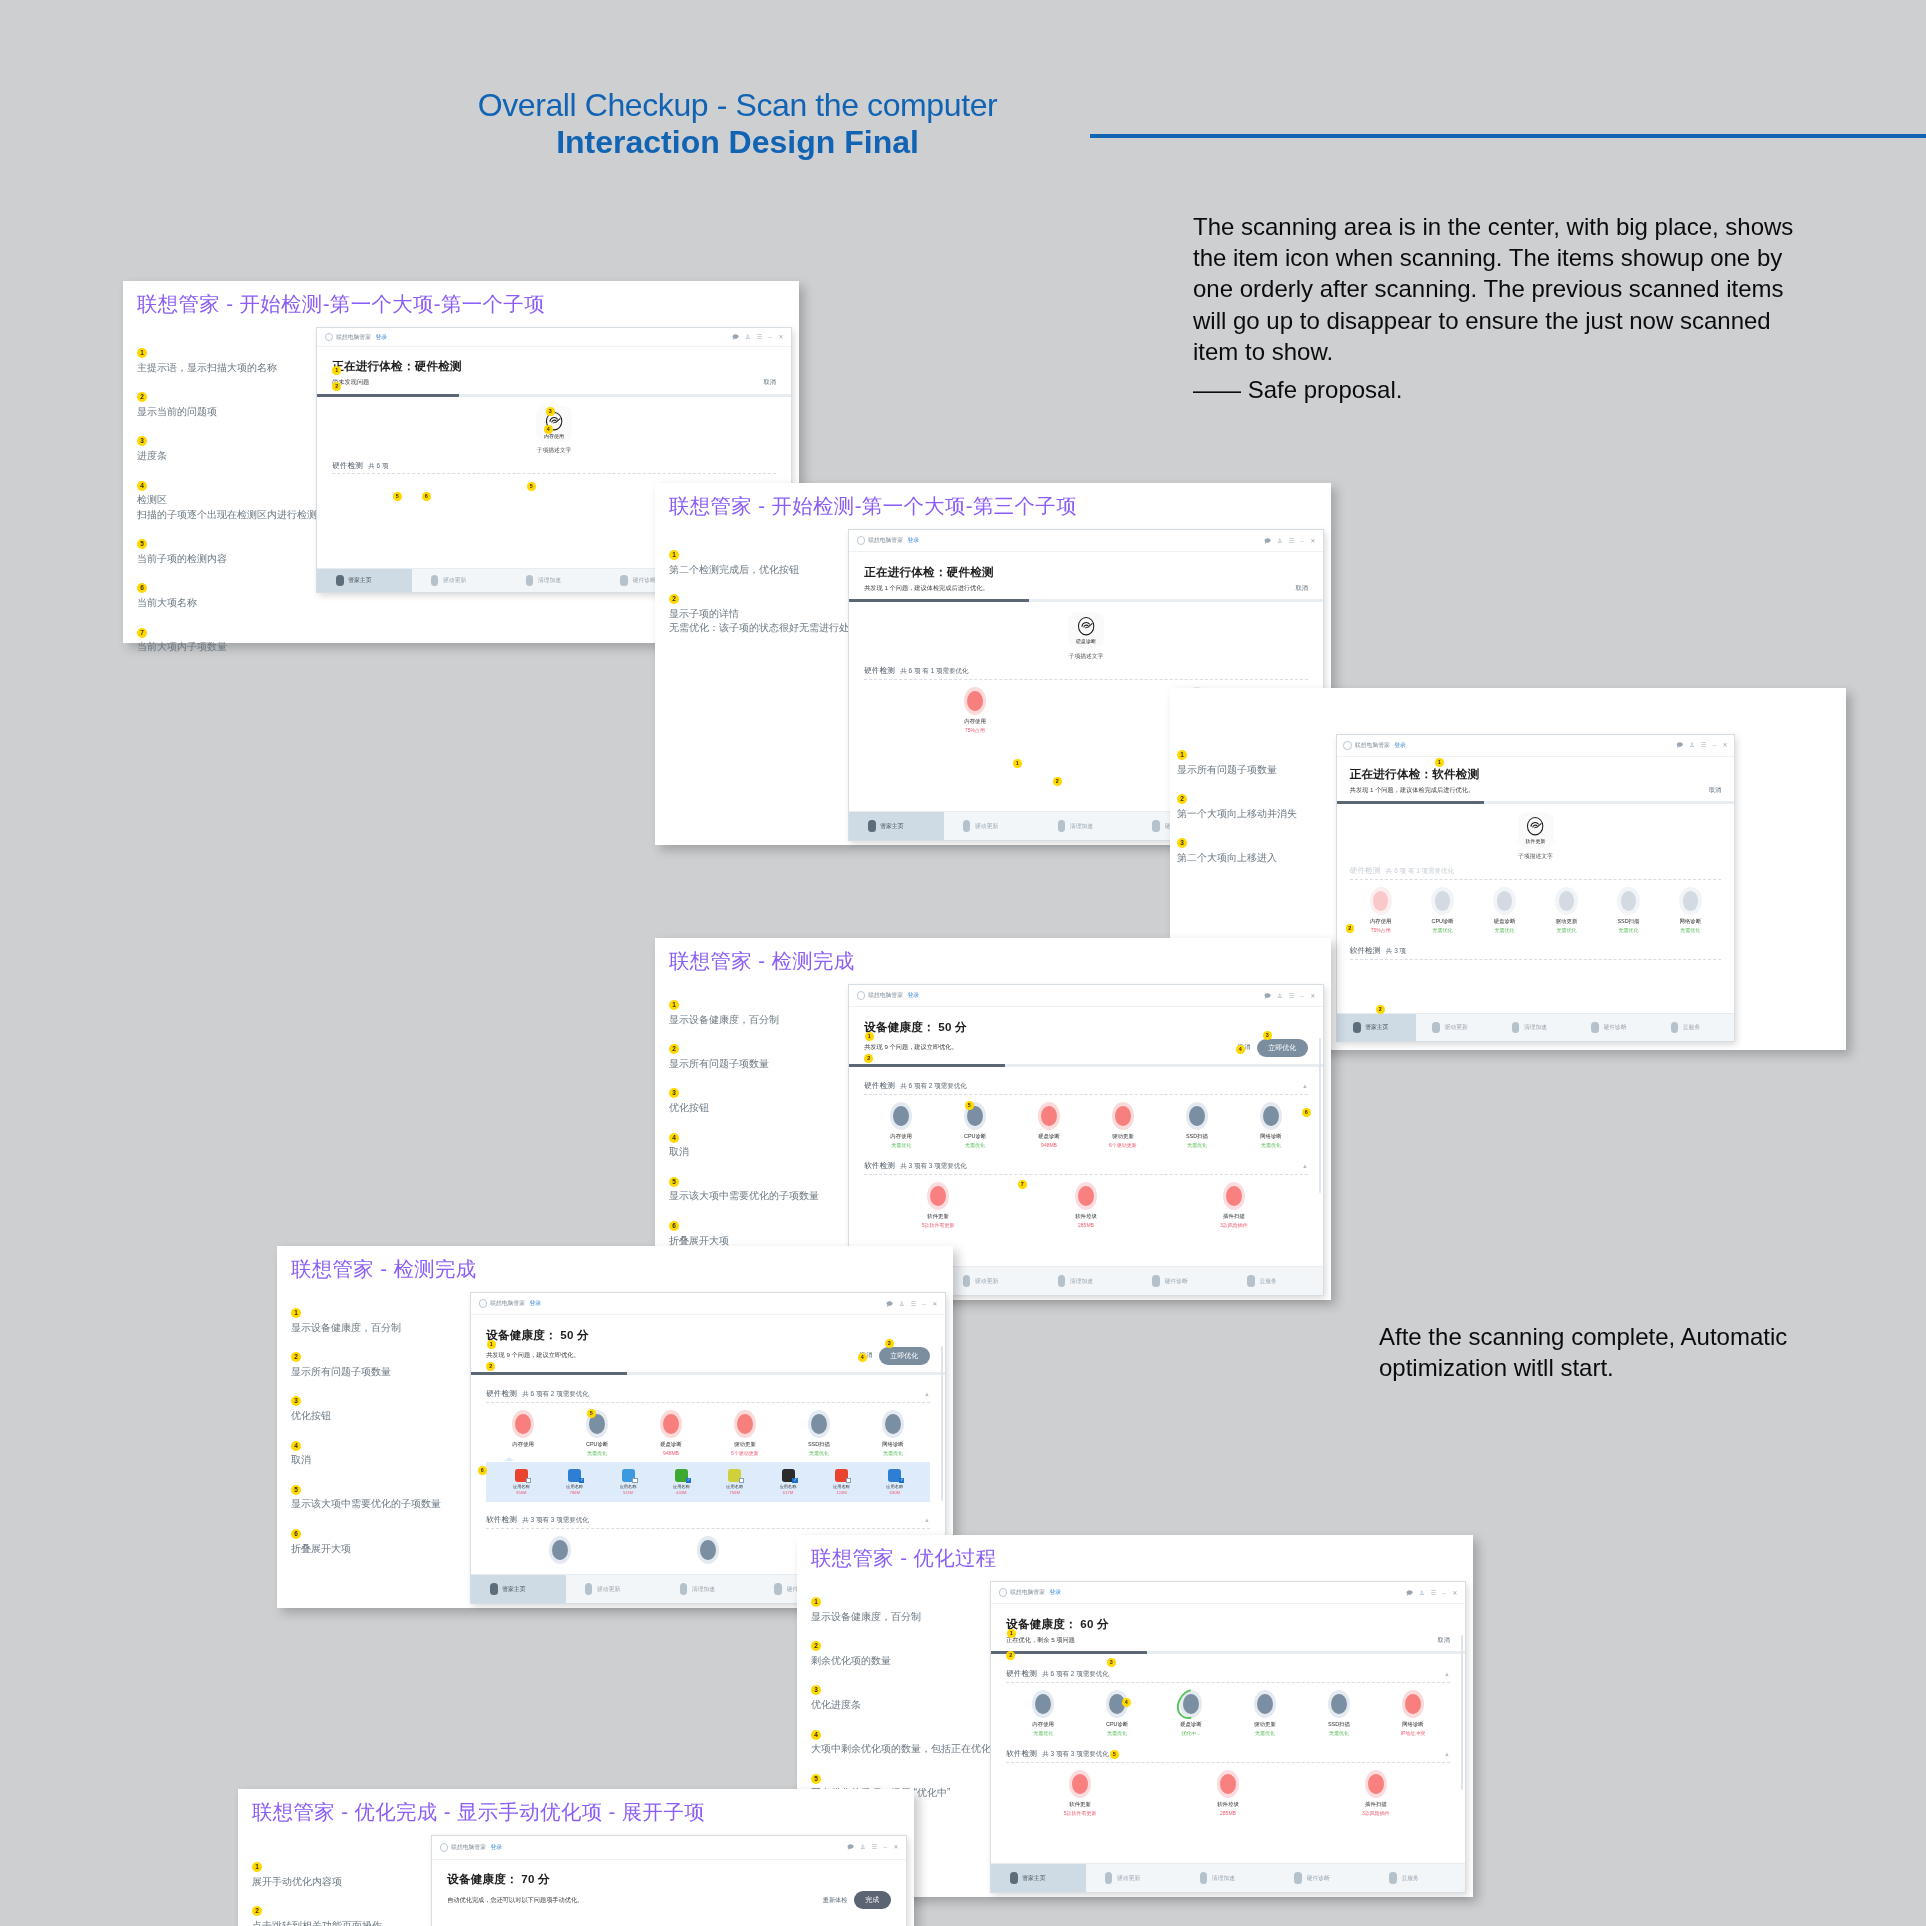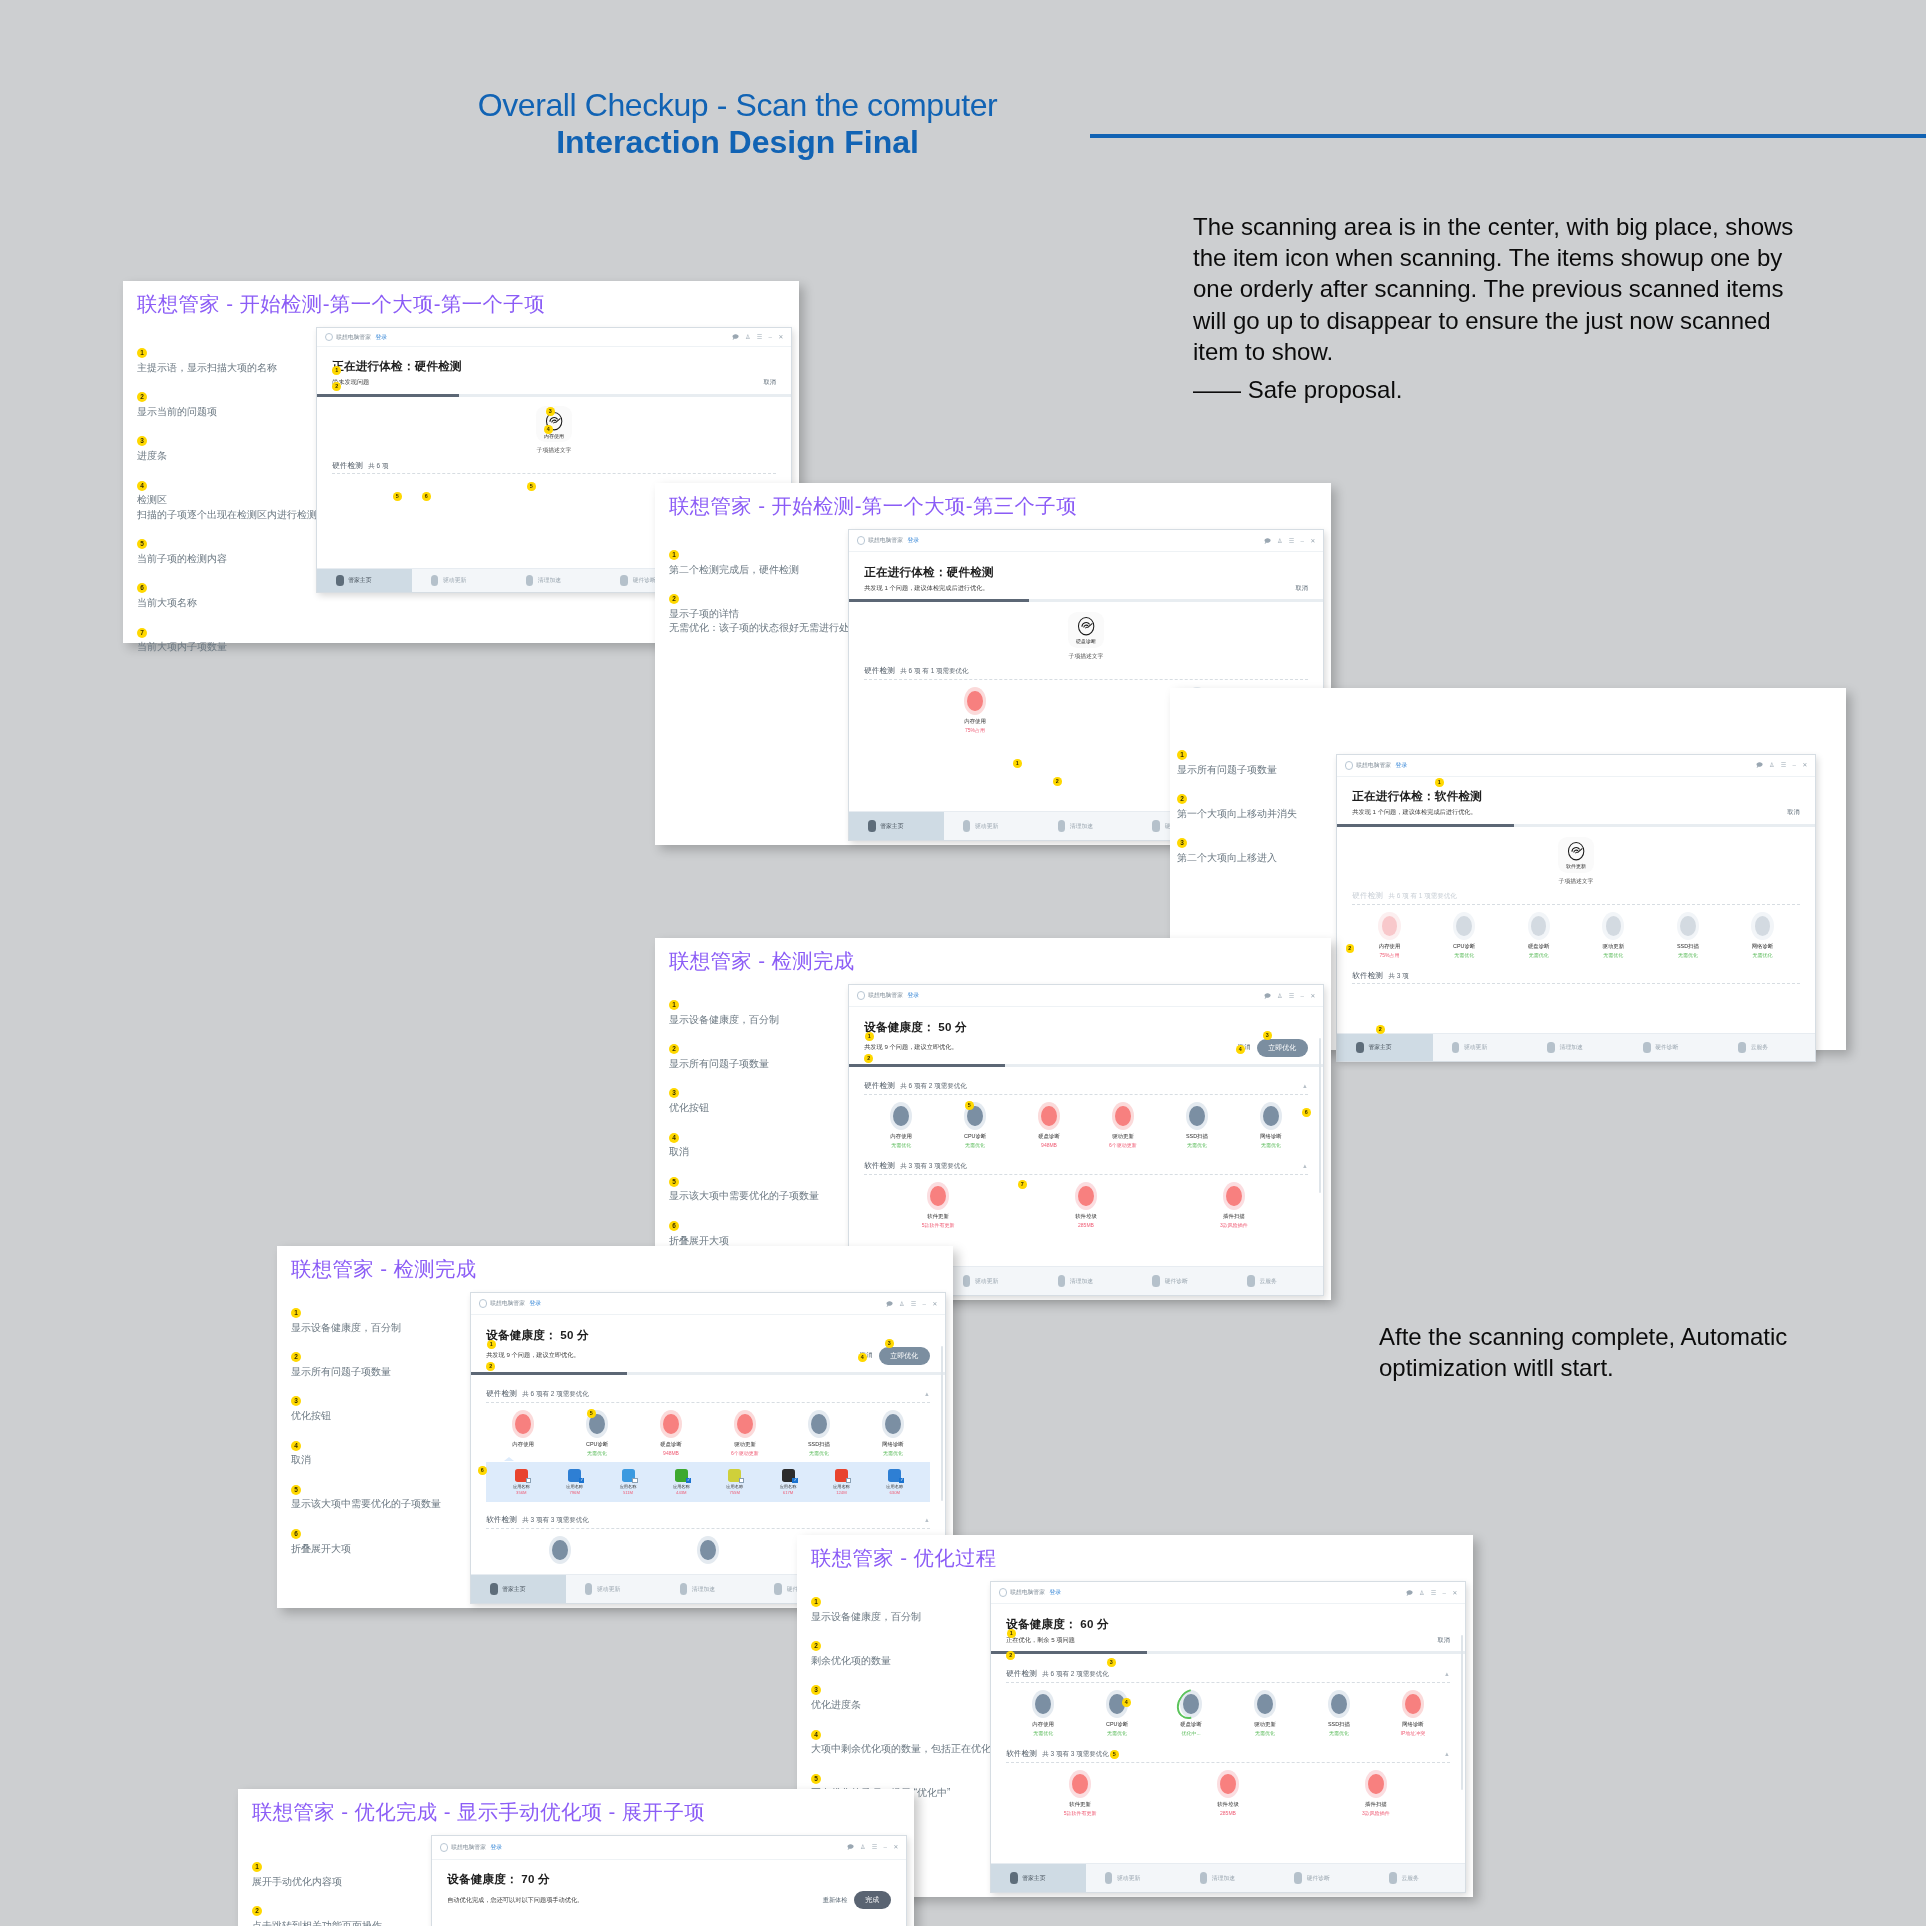--- a/index.html
+++ b/index.html
@@ -272,21 +272,21 @@
         <div class="cb" style="left: 229px; top: 79px;">3</div>
         <div class="cb" style="left: 227px; top: 97px;">4</div>
         <div class="cb" style="left: 210px; top: 154px;">5</div>
         <div class="cb" style="left: 76px; top: 164px;">5</div>
         <div class="cb" style="left: 105px; top: 164px;">6</div>
       </div>
     </div>
     <div class="card" style="left: 655px; top: 483px; width: 676px; height: 362px;">
       <div class="card-title" style="left: 14px; top: 9.2px;">联想管家 - 开始检测-第一个大项-第三个子项</div>
       <div class="anno-col" style="left: 14px; top: 67px; width: 247px;">
-        <div class="anno"><span class="bul">1</span><span class="txt">第二个检测完成后，硬件检测</span></div>
+        <div class="anno"><span class="bul">1</span><span class="txt">第二个检测完成后，优化按钮</span></div>
         <div class="anno"><span class="bul">2</span><span class="txt">显示子项的详情
 无需优化：该子项的状态很好无需进行处理</span></div>
       </div>
       <div class="app" style="left: 193px; top: 46px; width: 476px; height: 312px;">
         <div class="app-titlebar">
           <div class="brand-circle"></div>
           <div class="brand-name">联想电脑管家</div>
           <div class="brand-login">登录</div>
           <div class="win-btns">
             <span>🗩</span>
@@ -369,21 +369,21 @@
         <div class="cb" style="left: 164px; top: 229px;">1</div>
         <div class="cb" style="left: 204px; top: 247px;">2</div>
       </div>
     </div>
     <div class="card" style="left: 1170px; top: 688px; width: 676px; height: 362px;">
       <div class="anno-col" style="left: 7px; top: 62px; width: 200px;">
         <div class="anno"><span class="bul">1</span><span class="txt">显示所有问题子项数量</span></div>
         <div class="anno"><span class="bul">2</span><span class="txt">第一个大项向上移动并消失</span></div>
         <div class="anno"><span class="bul">3</span><span class="txt">第二个大项向上移进入</span></div>
       </div>
-      <div class="app" style="left: 166px; top: 46px; width: 480px; height: 308px; margin-top: 20px;">
+      <div class="app" style="left: 166px; top: 46px; width: 399px; height: 308px;">
         <div class="app-titlebar">
           <div class="brand-circle"></div>
           <div class="brand-name">联想电脑管家</div>
           <div class="brand-login">登录</div>
           <div class="win-btns">
             <span>🗩</span>
             <span>♙</span>
             <span>☰</span>
             <span>–</span>
             <span>✕</span>

